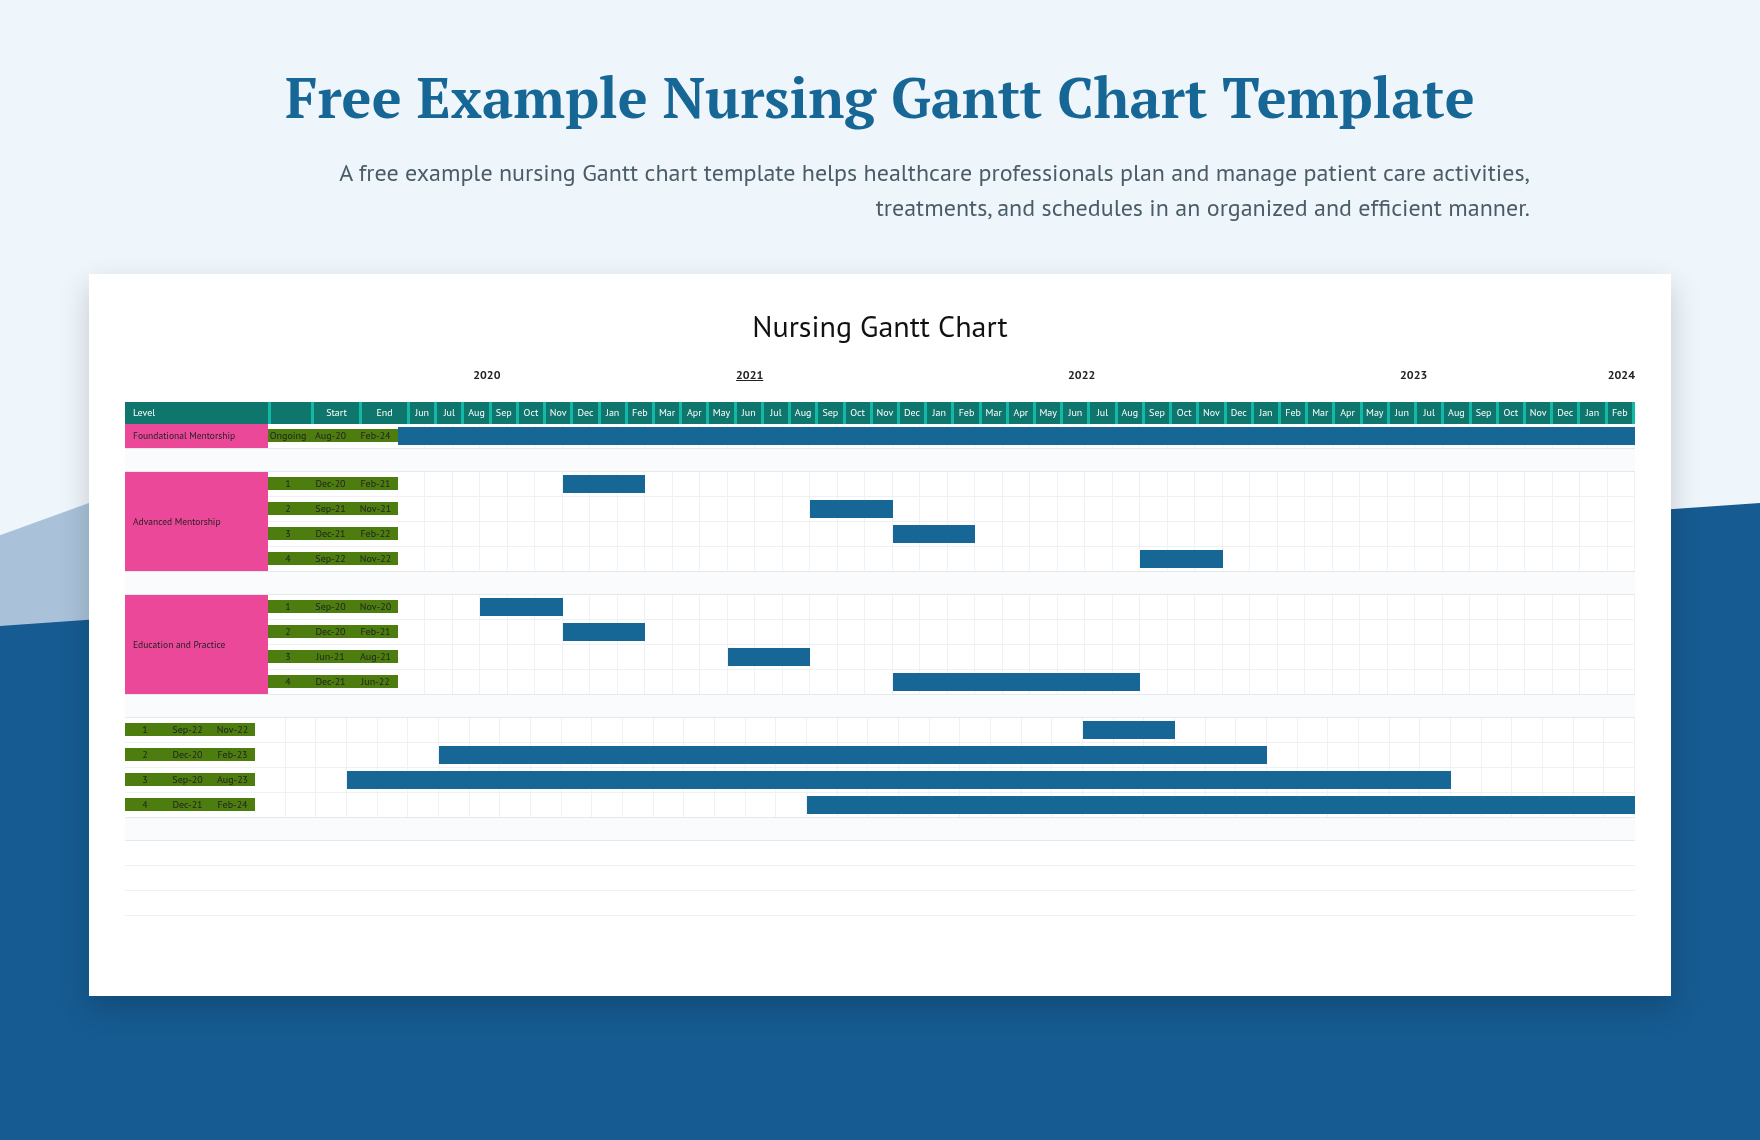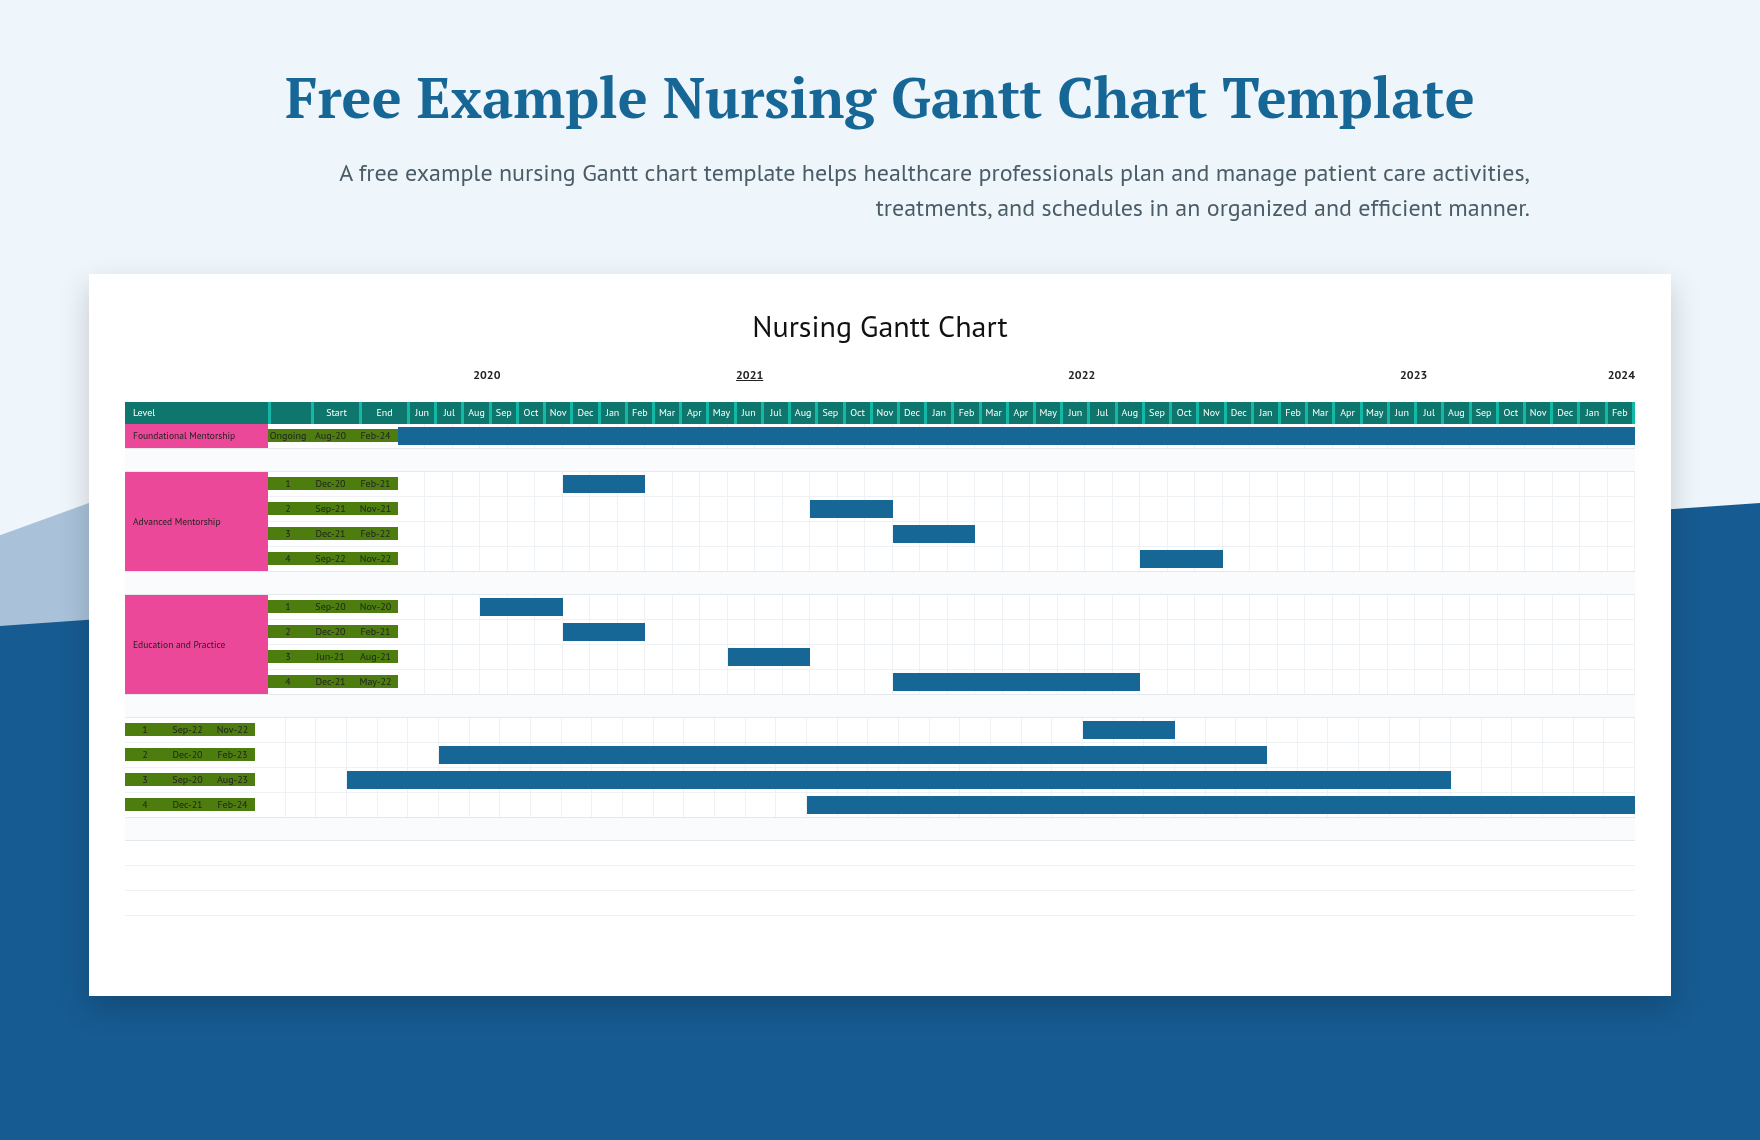--- a/index.html
+++ b/index.html
@@ -185,21 +185,21 @@
                   <div class="sc n">3</div>
                   <div class="sc s">Jun-21</div>
                   <div class="sc e">Aug-21</div>
                   <div class="timeline">
                     <div class="bar" style="left: 26.6667%; width: 6.66667%;"></div>
                   </div>
                 </div>
                 <div class="srow">
                   <div class="sc n">4</div>
                   <div class="sc s">Dec-21</div>
-                  <div class="sc e">May-22</div>
+                  <div class="sc e">Jun-22</div>
                   <div class="timeline">
                     <div class="bar" style="left: 40%; width: 20%;"></div>
                   </div>
                 </div>
               </div>
             </div>
             <div class="gap"></div>
             <div class="rowblock">
               <div class="subrows">
                 <div class="srow">

